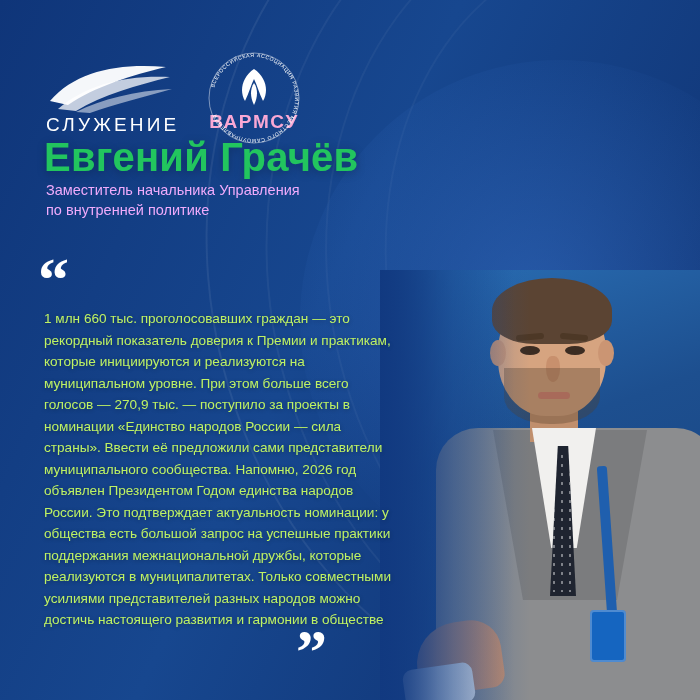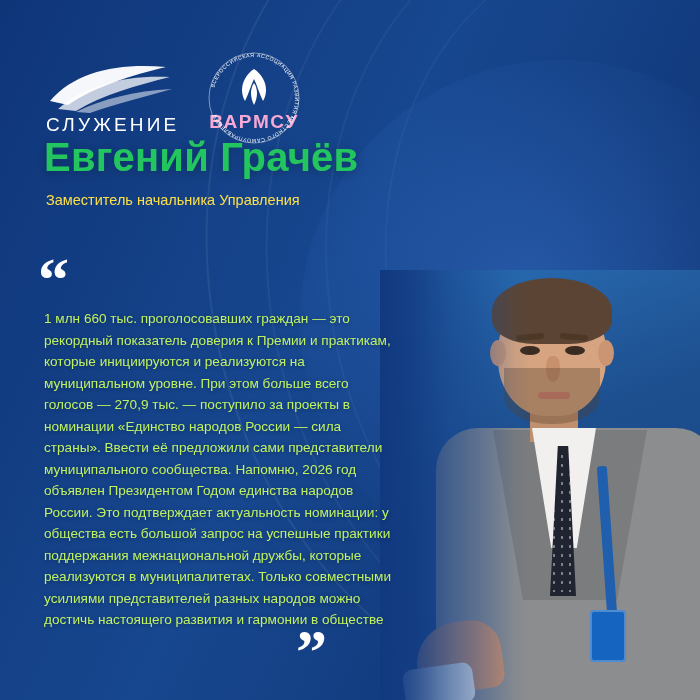--- a/index.html
+++ b/index.html
@@ -162,22 +162,22 @@
   
   .name {
     position: absolute; left: 44px; top: 135px;
     color: #22c55e;
     font-size: 40px;
     font-weight: 700;
     letter-spacing: 0.2px;
     text-shadow: 0 2px 10px rgba(0,0,0,0.25);
   }
   .position {
-    position: absolute; left: 46px; top: 190px;
-    color: #fde047;
+    position: absolute; left: 46px; top: 180px;
+    color: #f0abfc;
     font-size: 14.5px;
     line-height: 20px;
     max-width: 360px;
   }
 
   
   .quote-open {
     position: absolute; left: 38px; top: 248px;
     color: #ffffff; font-size: 62px; font-weight: 700;
     font-family: "Liberation Serif", serif;
@@ -262,19 +262,20 @@
         <path d="M21 2 C 9 10, 6 24, 12 34 C 16 26, 18 18, 21 12 C 24 18, 26 26, 30 34 C 36 24, 33 10, 21 2 Z" fill="#ffffff"></path>
         <path d="M21 16 C 17 22, 17 30, 21 38 C 25 30, 25 22, 21 16 Z" fill="#ffffff"></path>
       </svg>
       <div class="varmsu-word">ВАРМСУ</div>
     </div>
   </div>
 
   <div class="name">Евгений Грачёв</div>
   <div class="position">
     <div>Заместитель начальника Управления</div>
+    <div>по внутренней политике</div>
   </div>
 
   <div class="quote-open">“</div>
   <div class="quote-text">1 млн 660 тыс. проголосовавших граждан — это рекордный показатель доверия к Премии и практикам, которые инициируются и реализуются на муниципальном уровне. При этом больше всего голосов — 270,9 тыс. — поступило за проекты в номинации «Единство народов России — сила страны». Ввести её предложили сами представители муниципального сообщества. Напомню, 2026 год объявлен Президентом Годом единства народов России. Это подтверждает актуальность номинации: у общества есть большой запрос на успешные практики поддержания межнациональной дружбы, которые реализуются в муниципалитетах. Только совместными усилиями представителей разных народов можно достичь настоящего развития и гармонии в обществе</div>
   <div class="quote-close">”</div>
 
 </div>
 
 </body></html>

